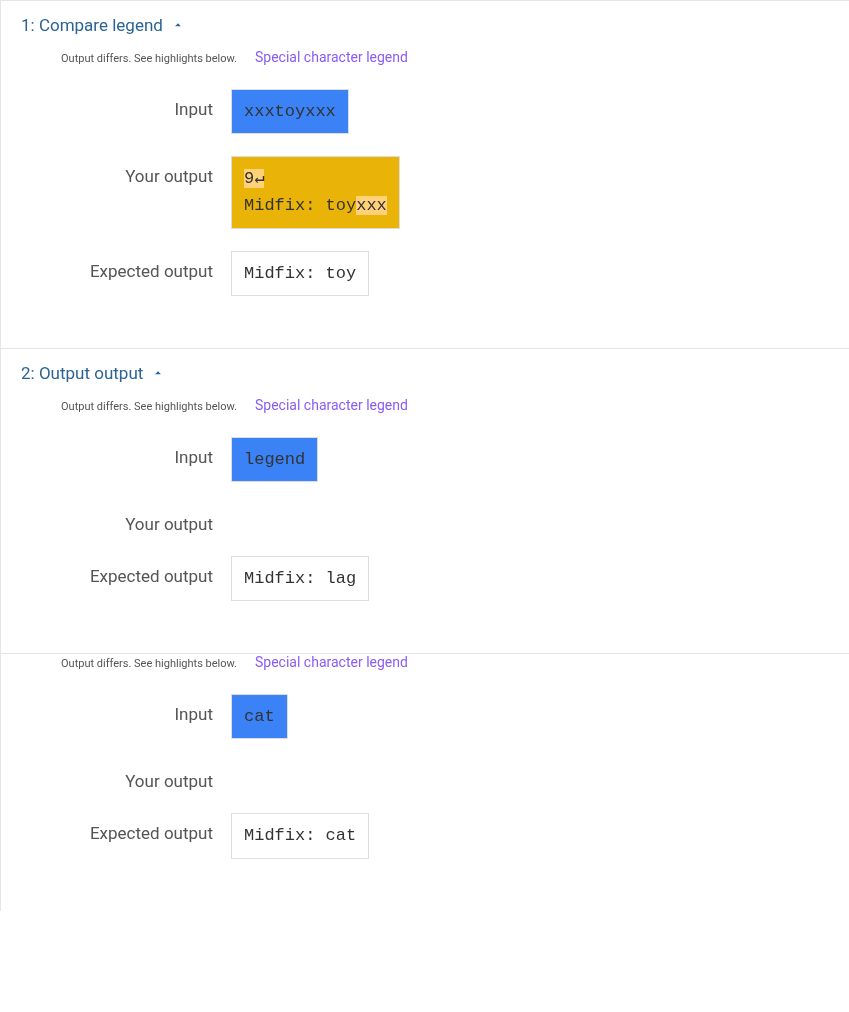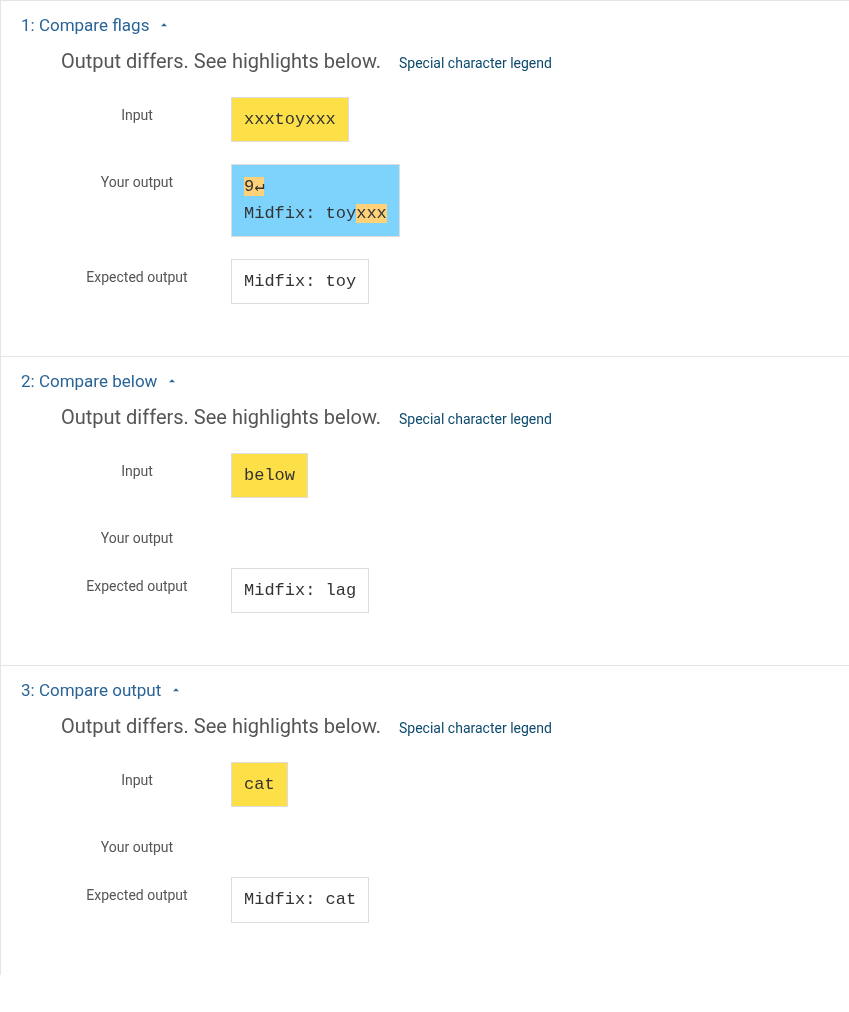--- a/index.html
+++ b/index.html
@@ -38,72 +38,72 @@
       padding: 0 20px 30px 60px;
     }
     .diff-summary-row {
       display: flex;
       align-items: baseline;
       gap: 18px;
       margin-bottom: 24px;
     }
     .diff-summary {
       color: #555;
-      font-size: 20px;
+      font-size: 11px;
     }
     .legend-link {
-      color: #0c4a6e;
+      color: #8b5cf6;
       font-size: 14px;
       text-decoration: none;
       cursor: pointer;
     }
     .io-row {
       display: flex;
       align-items: flex-start;
       margin-bottom: 22px;
     }
     .io-label {
       width: 170px;
-      text-align: center;
+      text-align: right;
       padding-right: 18px;
       color: #555;
-      font-size: 14px;
+      font-size: 17px;
       padding-top: 10px;
     }
     .io-box {
       border: 1px solid #ddd;
-      background: #7dd3fc;
+      background: #eab308;
       padding: 8px 12px;
       font-family: "Consolas", "Menlo", "Courier New", monospace;
       font-size: 17px;
       color: #333;
       line-height: 1.6;
       white-space: pre;
       display: inline-block;
     }
     .io-box.input-box {
-      background: #fde047;
+      background: #3b82f6;
     }
     .io-box.expected-box {
       background: #fff;
     }
     .hl {
       background: #ffd27a;
     }
     .nl-symbol {
       font-family: inherit;
     }
   </style>
 </head>
 <body>
 
 <div id="tests-container">
     <div class="test-case">
       <div class="case-header">
-        <span>1: Compare flags</span>
+        <span>1: Compare legend</span>
         <span class="chevron">
           <svg viewBox="0 0 24 24">
             <path d="M7 14l5-5 5 5z"></path>
           </svg>
         </span>
       </div>
       <div class="case-body">
         <div class="diff-summary-row">
           <span class="diff-summary">Output differs. See highlights below.</span>
           <a class="legend-link">Special character legend</a>
@@ -118,54 +118,46 @@
 <span>Midfix: toy</span><span class="hl">xxx</span></div>
         </div>
         <div class="io-row">
           <div class="io-label">Expected output</div>
           <div class="io-box expected-box">Midfix: toy</div>
         </div>
       </div>
     </div>
     <div class="test-case">
       <div class="case-header">
-        <span>2: Compare below</span>
+        <span>2: Output output</span>
         <span class="chevron">
           <svg viewBox="0 0 24 24">
             <path d="M7 14l5-5 5 5z"></path>
           </svg>
         </span>
       </div>
       <div class="case-body">
         <div class="diff-summary-row">
           <span class="diff-summary">Output differs. See highlights below.</span>
           <a class="legend-link">Special character legend</a>
         </div>
         <div class="io-row">
           <div class="io-label">Input</div>
-          <div class="io-box input-box">below</div>
+          <div class="io-box input-box">legend</div>
         </div>
         <div class="io-row">
           <div class="io-label">Your output</div>
         </div>
         <div class="io-row">
           <div class="io-label">Expected output</div>
           <div class="io-box expected-box">Midfix: lag</div>
         </div>
       </div>
     </div>
     <div class="test-case">
-      <div class="case-header">
-        <span>3: Compare output</span>
-        <span class="chevron">
-          <svg viewBox="0 0 24 24">
-            <path d="M7 14l5-5 5 5z"></path>
-          </svg>
-        </span>
-      </div>
       <div class="case-body">
         <div class="diff-summary-row">
           <span class="diff-summary">Output differs. See highlights below.</span>
           <a class="legend-link">Special character legend</a>
         </div>
         <div class="io-row">
           <div class="io-label">Input</div>
           <div class="io-box input-box">cat</div>
         </div>
         <div class="io-row">

